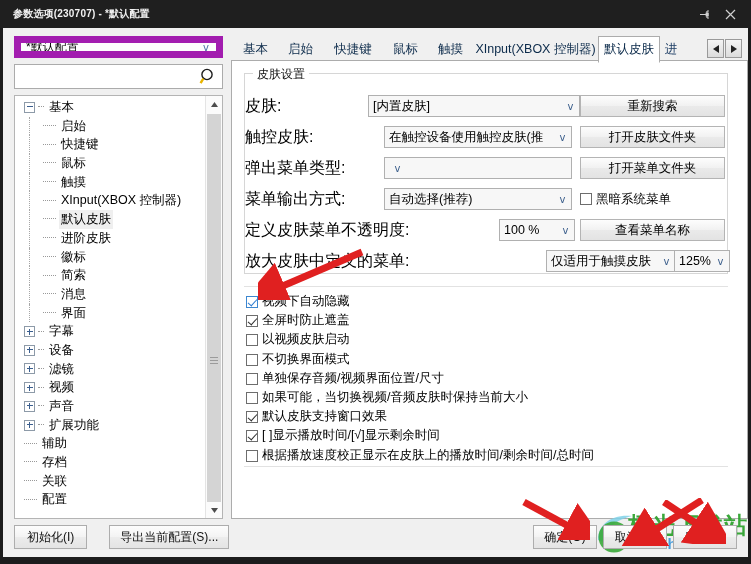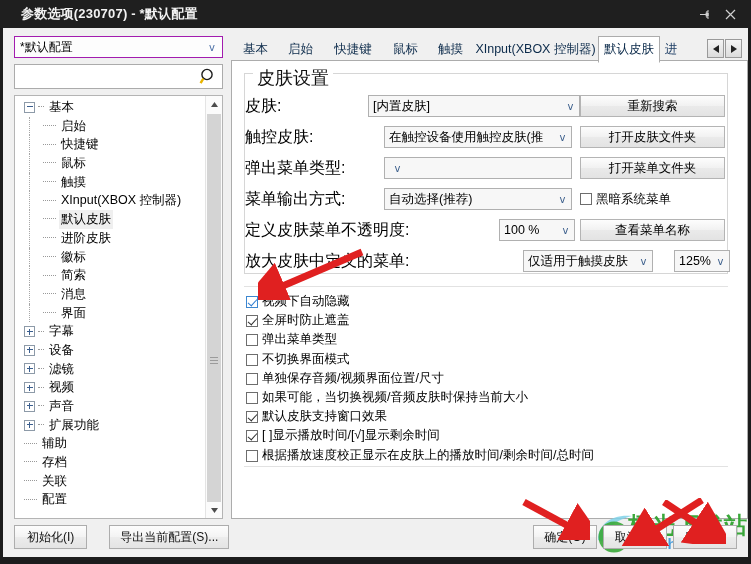--- a/index.html
+++ b/index.html
@@ -30,22 +30,22 @@
   #titlebar {
     position: absolute;
     left: 0; top: 0;
     width: 751px; height: 28px;
     background: #1f1f1f;
     color: #f2f2f2;
     display: flex;
     align-items: center;
   }
   #titlebar .title-text {
-    margin-left: 21px;
-    font-size: 13px;
+    margin-left: 13px;
+    font-size: 10px;
     font-weight: bold;
     letter-spacing: .2px;
     white-space: nowrap;
   }
   #titlebar .spacer { flex: 1; }
   .tb-btn {
     width: 26px; height: 26px;
     display: flex; align-items: center; justify-content: center;
     color: #cfcfcf;
     font-size: 13px;
@@ -63,21 +63,21 @@
 
   
   #left-col {
     position: absolute;
     left: 11px; top: 8px;
     width: 209px;
   }
   .combo {
     box-sizing: border-box;
     height: 22px;
-    border: 1px solid #a21caf;
+    border: 7px solid #a21caf;
     background: #fdfdfd;
     display: flex;
     align-items: center;
     padding: 0 3px 0 5px;
     font-size: 12px;
     white-space: nowrap;
     overflow: hidden;
   }
   .combo .val { flex: 1; overflow: hidden; text-overflow: clip; }
   .combo .arrow {
@@ -282,21 +282,21 @@
     left: 12px; top: 12px;
     width: 484px; height: 201px;
     box-sizing: border-box;
     border: 1px solid #d6d6d6;
   }
   #group-title {
     position: absolute;
     left: 8px; top: -8px;
     background: #fff;
     padding: 0 4px;
-    font-size: 18px;
+    font-size: 12px;
     color: #111;
   }
   .row {
     position: absolute;
     left: 0;
     width: 100%;
     height: 22px;
     display: flex;
     align-items: center;
   }
@@ -669,21 +669,21 @@
           <div class="row" style="top: 145px;">
             <div class="lab" style="position: absolute; left: 0px; width: 250px;">定义皮肤菜单不透明度:</div>
             <div class="ctl-combo" style="position: absolute; left: 254px; width: 76px;">
               <span class="v">100 %</span>
               <span class="ar">v</span>
             </div>
             <div class="ctl-btn" style="position: absolute; left: 335px; width: 145px;">查看菜单名称</div>
           </div>
           <div class="row" style="top: 176px;">
             <div class="lab" style="position: absolute; left: 0px; width: 290px;">放大皮肤中定义的菜单:</div>
-            <div class="ctl-combo" style="position: absolute; left: 278px; width: 130px;">
+            <div class="ctl-combo" style="position: absolute; left: 301px; width: 130px;">
               <span class="v">仅适用于触摸皮肤</span>
               <span class="ar">v</span>
             </div>
             <div class="ctl-combo" style="position: absolute; left: 429px; width: 56px;">
               <span class="v">125%</span>
               <span class="ar">v</span>
             </div>
           </div>
         </div>
 
@@ -694,21 +694,21 @@
           <div class="cbrow" style="top: 232px;">
             <span class="cb on focus blue"></span>
             <span class="cb-lab">视频下自动隐藏</span>
           </div>
           <div class="cbrow" style="top: 251.2px;">
             <span class="cb on"></span>
             <span class="cb-lab">全屏时防止遮盖</span>
           </div>
           <div class="cbrow" style="top: 270.4px;">
             <span class="cb"></span>
-            <span class="cb-lab">弹出菜单类型</span>
+            <span class="cb-lab">以视频皮肤启动</span>
           </div>
           <div class="cbrow" style="top: 289.6px;">
             <span class="cb"></span>
             <span class="cb-lab">不切换界面模式</span>
           </div>
           <div class="cbrow" style="top: 308.8px;">
             <span class="cb"></span>
             <span class="cb-lab">单独保存音频/视频界面位置/尺寸</span>
           </div>
           <div class="cbrow" style="top: 328px;">

